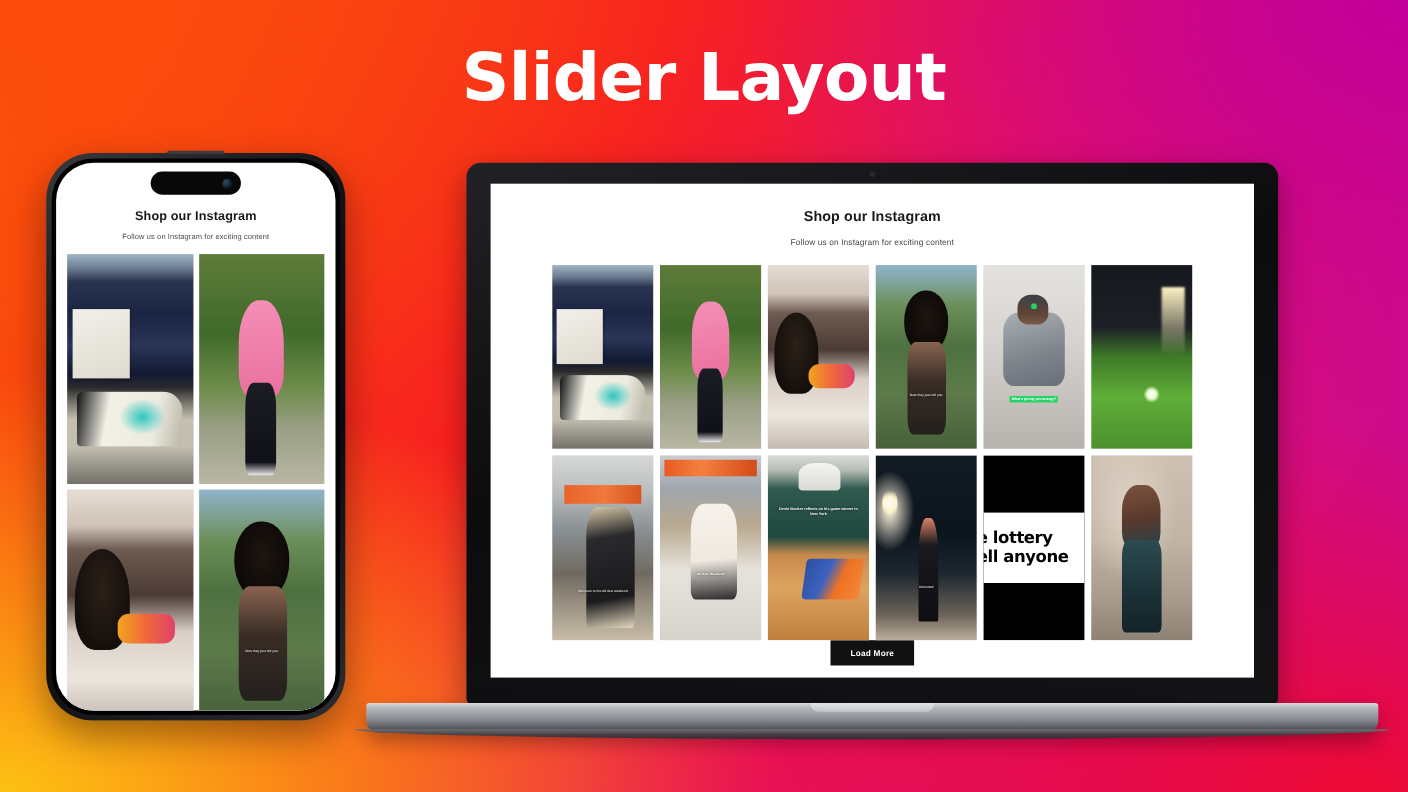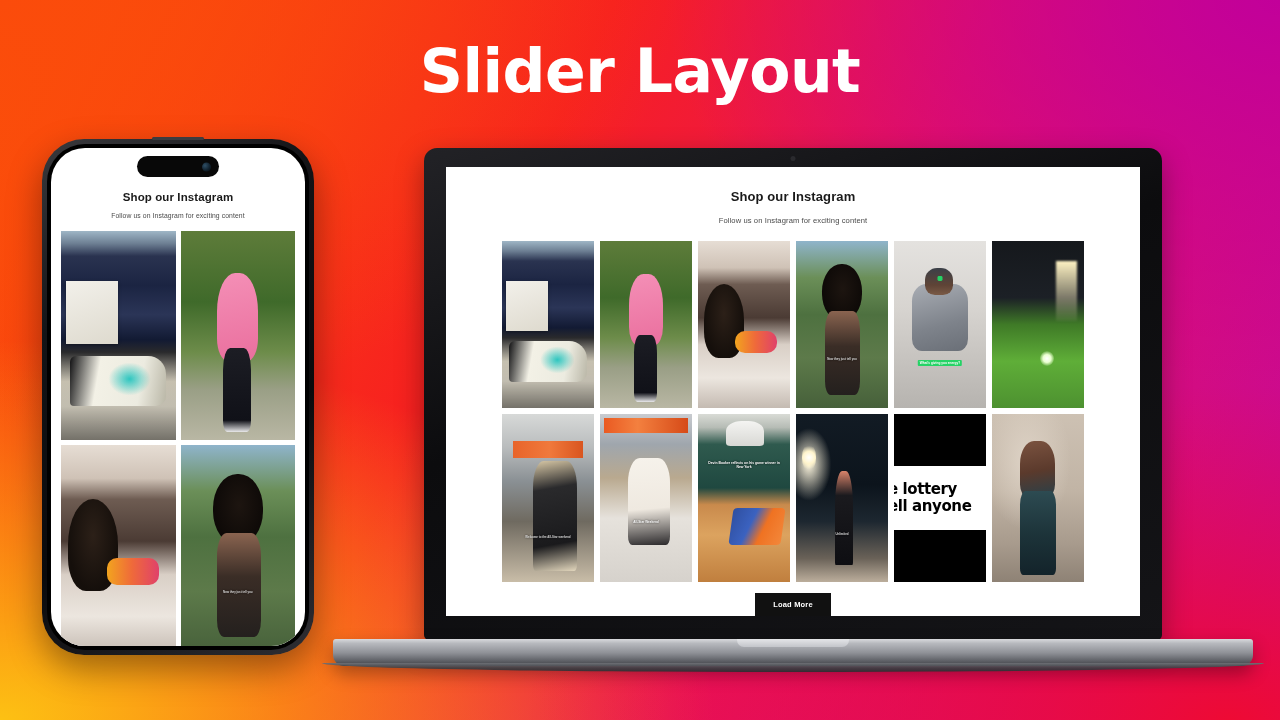--- a/index.html
+++ b/index.html
@@ -212,21 +212,20 @@
   .l-tile {
     position: relative;
     width: 100%;
     aspect-ratio: 88 / 160;
     overflow: hidden;
     background: #ddd;
   }
   #laptop-loadmore-wrap {
     display: flex;
     justify-content: center;
-    margin-top: 11px;
   }
   #laptop-loadmore-wrap .btn-loadmore {
     font-size: 7.5px;
     padding: 7px 18px;
   }
 
   
   .art { position: absolute; inset: 0; }
 
   

